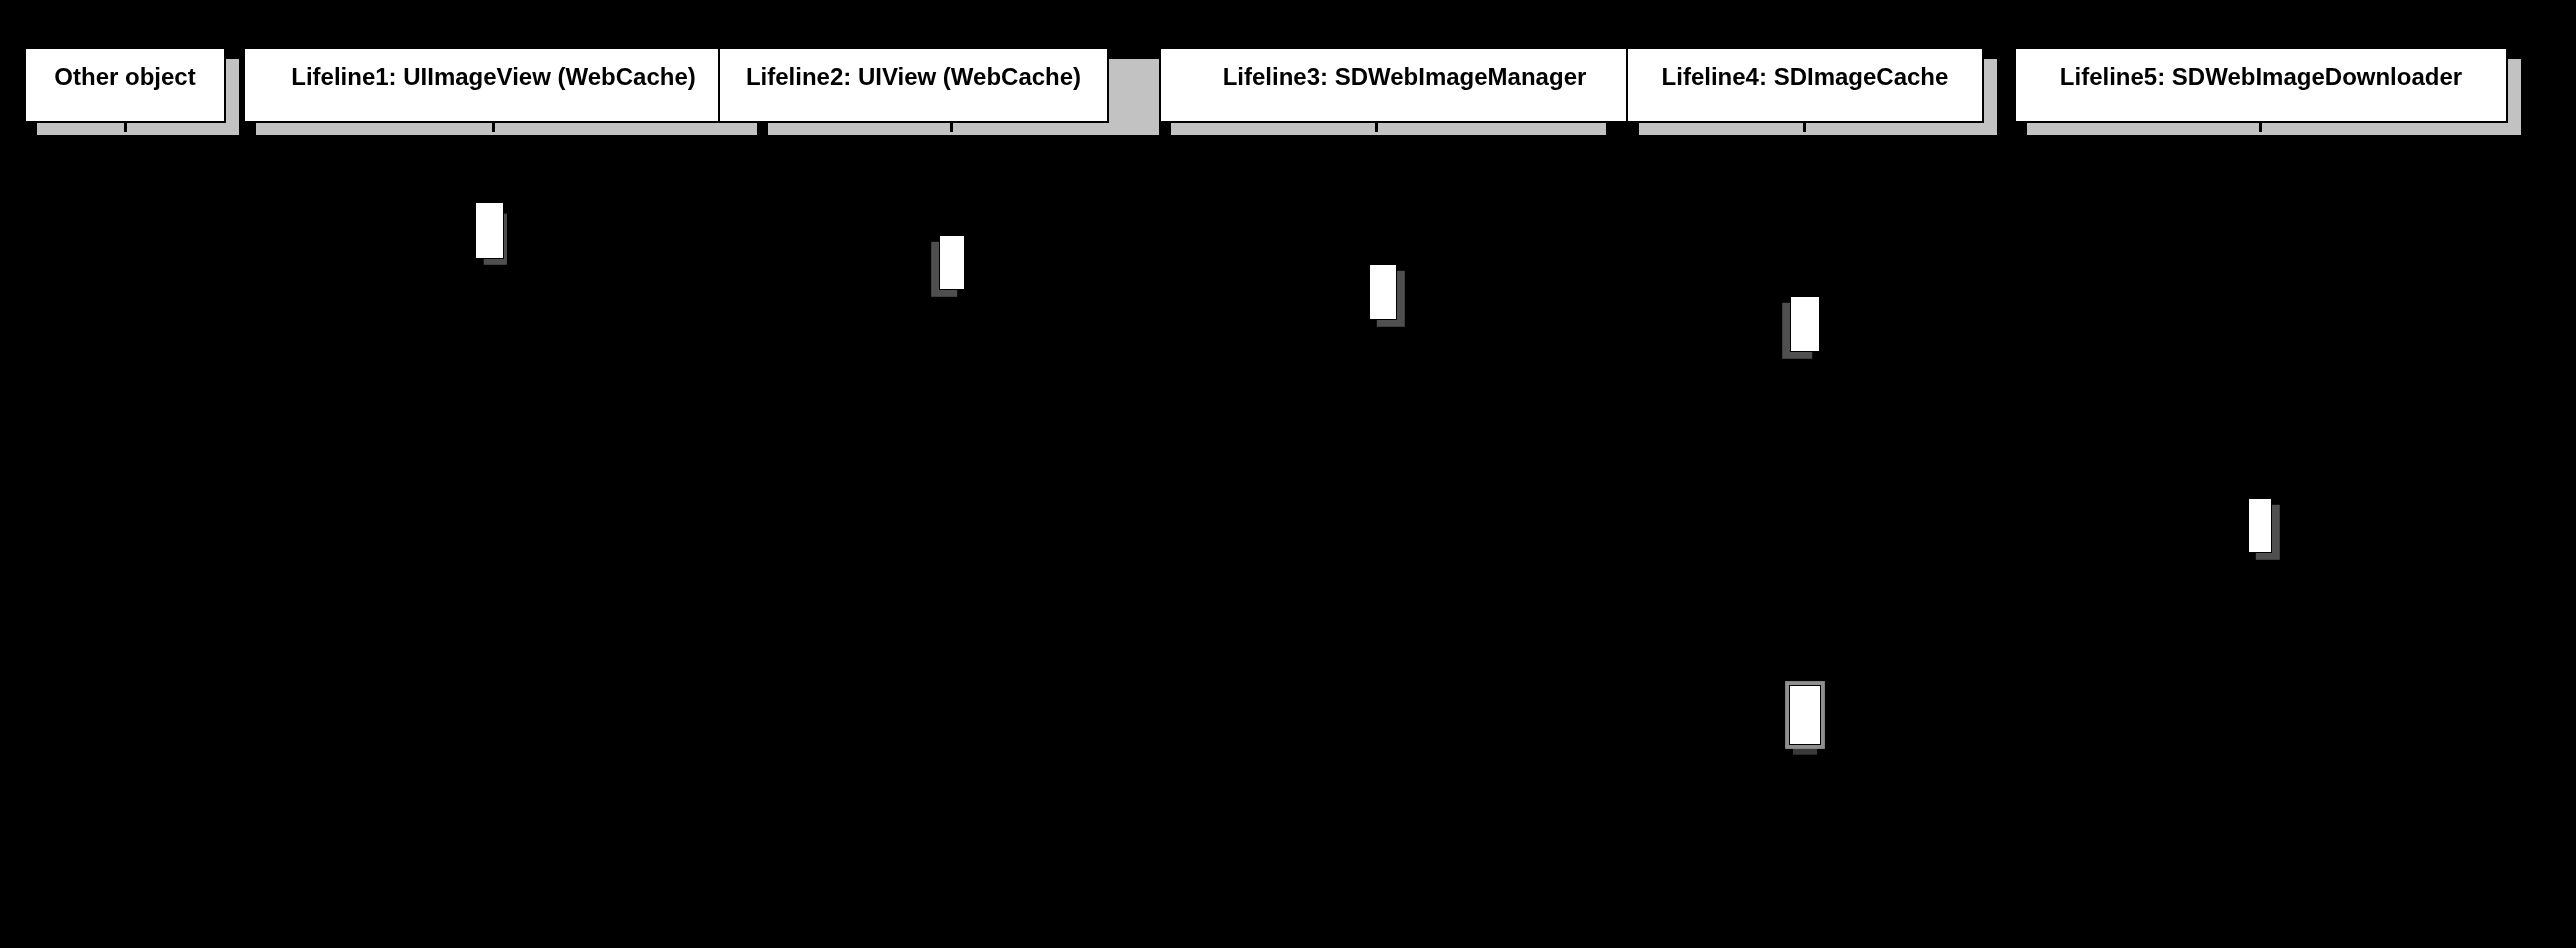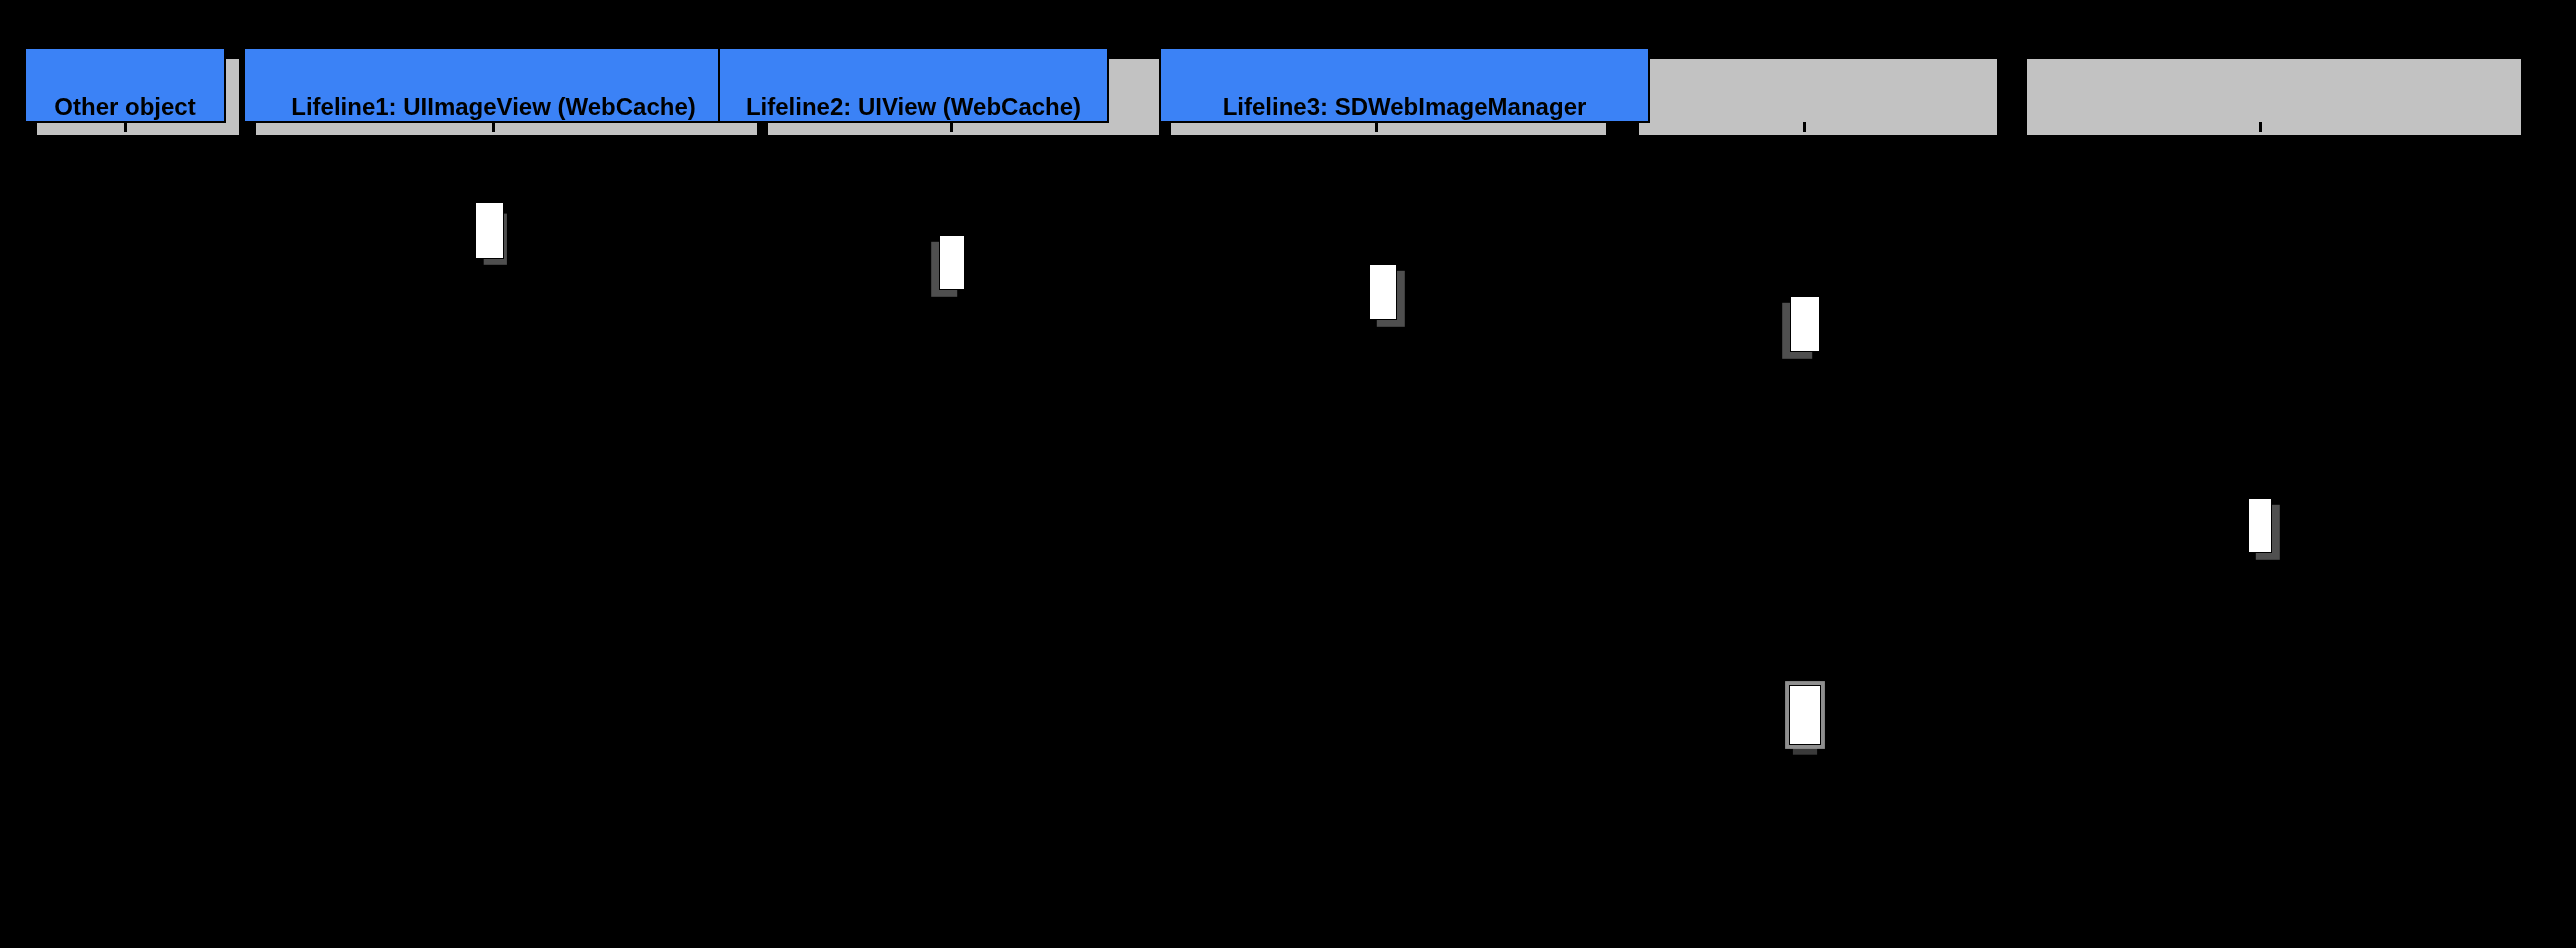--- a/index.html
+++ b/index.html
@@ -16,27 +16,27 @@
     position: absolute;
     background: #c2c2c2;
     height: 76px;
     z-index: 1;
   }
   
   .hdr-box {
     position: absolute;
     top: 47px;
     height: 76px;
-    background: #3b82f6;
+    background: #ffffff;
     border: 2.9px solid #000000;
     box-sizing: border-box;
     z-index: 3;
     display: flex;
     justify-content: center;
-    align-items: flex-end;
+    align-items: flex-start;
   }
   .hdr-label {
     font-weight: bold;
     font-size: 24px;
     color: #000000;
     margin-top: 13.6px;
     white-space: nowrap;
   }
   
   .lifeline {
@@ -84,20 +84,26 @@
   </div>
   <div class="hdr-box" style="left:243px; width:501px;">
     <span class="hdr-label">Lifeline1: UIImageView (WebCache)</span>
   </div>
   <div class="hdr-box" style="left:718px; width:391px;">
     <span class="hdr-label">Lifeline2: UIView (WebCache)</span>
   </div>
   <div class="hdr-box" style="left:1159px; width:491px;">
     <span class="hdr-label">Lifeline3: SDWebImageManager</span>
   </div>
+  <div class="hdr-box" style="left:1626px; width:358px;">
+    <span class="hdr-label">Lifeline4: SDImageCache</span>
+  </div>
+  <div class="hdr-box" style="left:2014px; width:494px;">
+    <span class="hdr-label">Lifeline5: SDWebImageDownloader</span>
+  </div>
 
   <div class="bar sh-bottom" style="left:475px;  top:202px; width:29px; height:57px;"></div>
   <div class="bar sh-left" style="left:939px;  top:235px; width:26px; height:55px;"></div>
   <div class="bar sh-right" style="left:1369px; top:264px; width:28px; height:56px;"></div>
   <div class="bar sh-left" style="left:1790px; top:296px; width:30px; height:56px;"></div>
   <div class="bar sh-right" style="left:2248px; top:498px; width:24px; height:55px;"></div>
   <div class="bar sh-outline" style="left:1789px; top:685px; width:32px; height:60px;"></div>
 
 </div>
 

